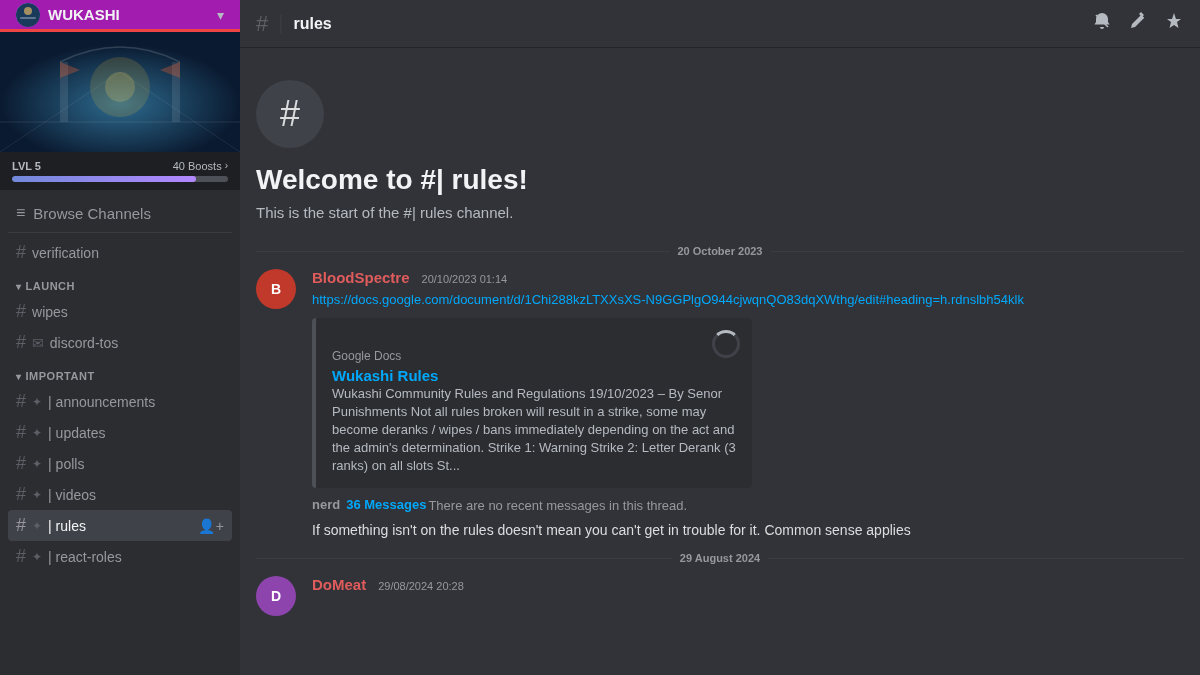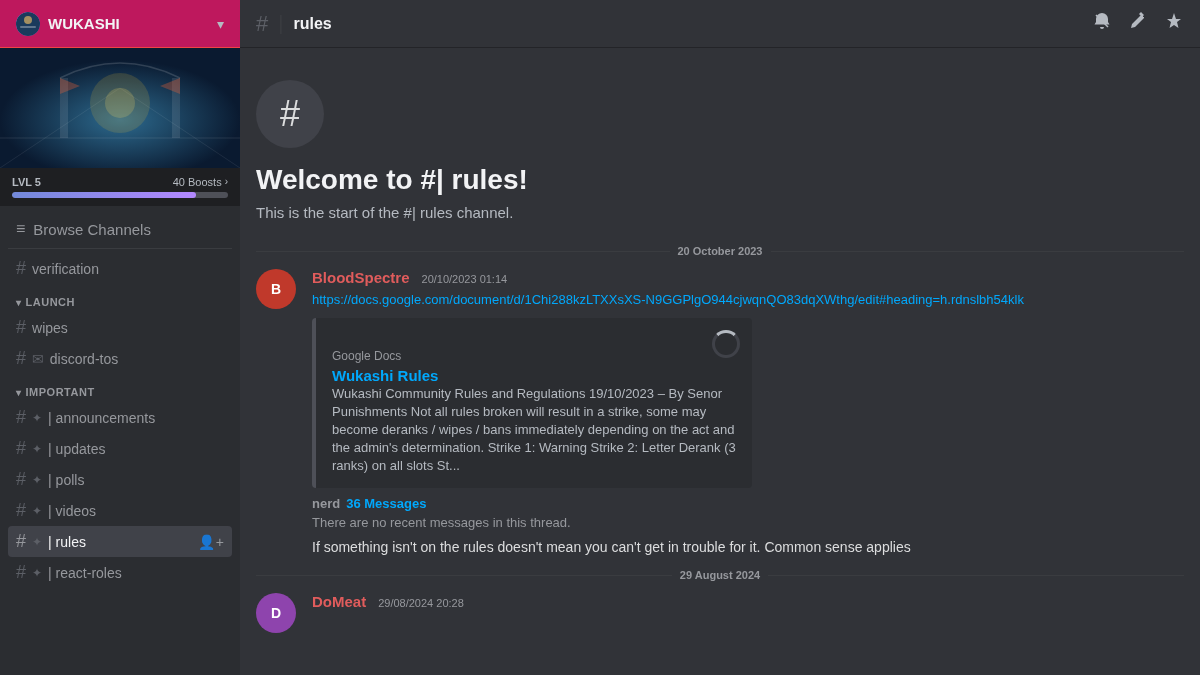--- a/index.html
+++ b/index.html
@@ -18,27 +18,27 @@
       width: 240px;
       min-width: 240px;
       background: #2b2d31;
       display: flex;
       flex-direction: column;
       height: 675px;
       overflow: hidden;
     }
 
     .server-header {
-      background: #be185d;
+      background: #a21caf;
       padding: 0 16px;
-      height: 48px;
+      height: 32px;
       display: flex;
       align-items: center;
       justify-content: space-between;
-      border-bottom: 1px solid #ef4444;
+      border-bottom: 3px solid #ef4444;
       cursor: pointer;
     }
 
     .server-header-left {
       display: flex;
       align-items: center;
       gap: 8px;
     }
 
     .server-icon {
@@ -713,21 +713,21 @@
         <div class="embed-card">
           <div class="embed-loading">
             <div class="loading-circle"></div>
           </div>
           <div class="embed-source">Google Docs</div>
           <a class="embed-title" href="#">Wukashi Rules</a>
           <div class="embed-description">Wukashi Community Rules and Regulations 19/10/2023 – By Senor Punishments Not all rules broken will result in a strike, some may become deranks / wipes / bans immediately depending on the act and the admin's determination. Strike 1: Warning Strike 2: Letter Derank (3 ranks) on all slots St...</div>
         </div>
 
         <div class="thread-reply">
-          <div style="display:flex;flex-direction:column;gap:2px;">
+          <div style="display:flex;flex-direction:row;gap:2px;align-items:center;">
             <div class="thread-info">
               <span class="thread-author">nerd</span>
               <span class="thread-count">36 Messages</span>
             </div>
             <div class="thread-no-recent">There are no recent messages in this thread.</div>
           </div>
         </div>
 
       </div>
     </div>

